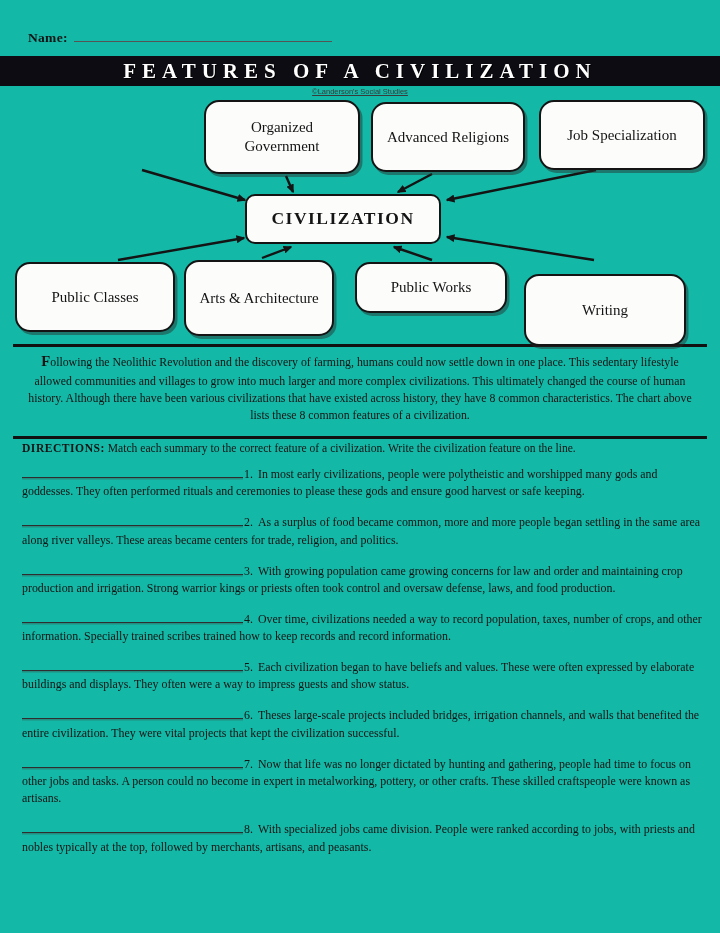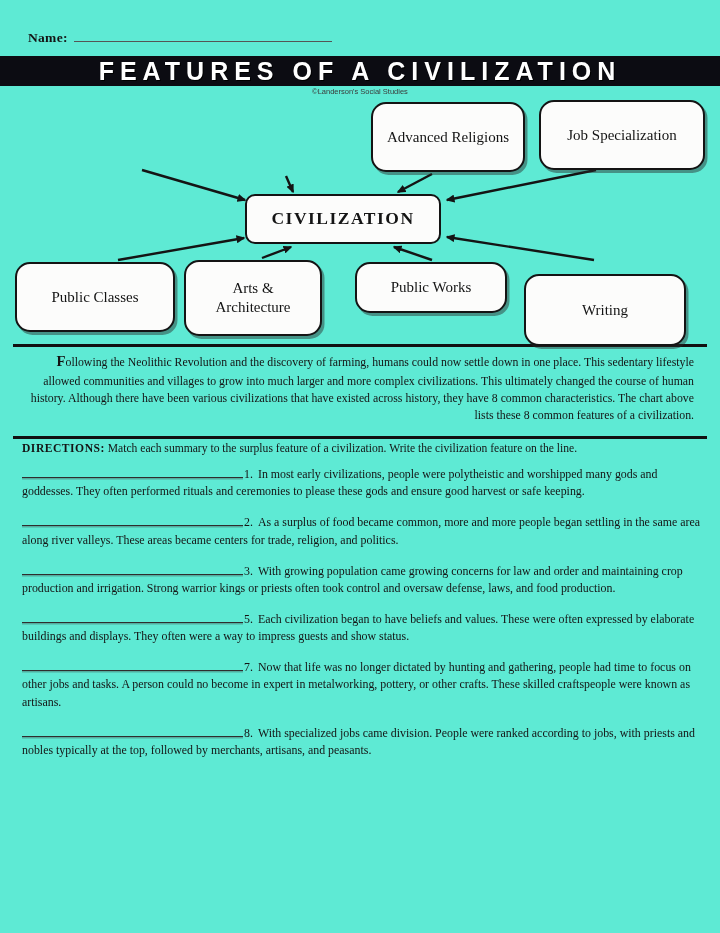--- a/index.html
+++ b/index.html
@@ -1,53 +1,53 @@
 <!DOCTYPE html>
 <html><head>
 <meta charset="utf-8">
 <style>
   html,body { margin:0; padding:0; background:#e9e9e9; }
   .page {
     position:relative; width:720px; height:933px; margin:0 auto;
-    background:#5eead4; color:#141414; overflow:hidden;
+    background:#14b8a6; color:#141414; overflow:hidden;
     font-family:"Liberation Serif", serif;
   }
 
   
   .name-row { position:absolute; left:28px; top:30px; font-size:13.5px; font-weight:bold; letter-spacing:.3px; }
   .name-line { display:inline-block; width:258px; height:.85em; border-bottom:1.6px solid #555; margin-left:6px; vertical-align:baseline; }
 
   
   .banner { position:absolute; left:0; top:56px; width:720px; height:30px; background:#0c0c12; display:flex; align-items:center; justify-content:center; }
   .banner-title {
-    margin:0; color:#ffffff; font-family:Liberation Sans, sans-serif;
-    font-size:25px; font-weight:800; letter-spacing:6px; white-space:nowrap;
+    margin:0; color:#ffffff; font-family:Liberation Serif, serif;
+    font-size:21px; font-weight:800; letter-spacing:6px; white-space:nowrap;
     text-shadow:1px 1px 0 #000;
   }
-  .credit { position:absolute; left:0; top:87px; width:720px; text-align:center; font-family:"Liberation Sans", sans-serif; font-size:7.5px; color:#3a3a3a; }
+  .credit { position:absolute; left:0; top:87px; width:720px; text-align:center; font-family:"Liberation Sans", sans-serif; font-size:7.5px; color:#3a3a3a; text-decoration:underline; }
 
   
   .diagram { position:absolute; left:0; top:96px; width:720px; height:248px; }
   .arrows { position:absolute; left:0; top:0; width:720px; height:248px; z-index:1; }
   .dbox {
     position:absolute; z-index:2; box-sizing:border-box;
     border:2.5px solid #141414; border-radius:15px; background:#fcfcfb;
     display:flex; align-items:center; justify-content:center; text-align:center;
     font-size:15px; line-height:1.25; padding:4px 10px;
     box-shadow:2.5px 3px 0 rgba(40,40,40,.45);
   }
   .center-box { font-weight:bold; font-size:17.5px; letter-spacing:1.5px; border-radius:10px; box-shadow:none; }
 
   
   .rule { position:absolute; left:13px; width:694px; border-top:3.2px solid #111; }
 
   
   .intro {
     position:absolute; left:26px; top:351px; width:668px;
-    text-align:right; font-size:11.8px; line-height:1.47; margin:0;
+    text-align:center; font-size:11.8px; line-height:1.47; margin:0;
   }
   .intro::first-letter { font-weight:bold; font-size:1.25em; }
 
   
   .directions { position:absolute; left:22px; top:442px; width:680px; font-size:11.6px; margin:0; }
   .directions-label { font-weight:bold; letter-spacing:.5px; }
 
   
   .items { position:absolute; left:22px; top:466px; width:680px; }
   .item { margin:0 0 13.5px 0; font-size:11.9px; line-height:1.46; text-align:left; }
@@ -84,44 +84,47 @@
         <line x1="286" y1="80" x2="293" y2="96"></line>
         <line x1="432" y1="78" x2="398" y2="96"></line>
         <line x1="596" y1="74" x2="447" y2="104"></line>
         <line x1="118" y1="164" x2="244" y2="142"></line>
         <line x1="262" y1="162" x2="291" y2="151"></line>
         <line x1="432" y1="164" x2="394" y2="151"></line>
         <line x1="594" y1="164" x2="447" y2="141"></line>
       </g>
     </svg>
 
+    <div class="dbox" style="left:204px; top:4px; width:156px; height:74px;">Organized Government</div>
     <div class="dbox" style="left:371px; top:6px; width:154px; height:70px;">Advanced Religions</div>
     <div class="dbox center-box" style="left:245px; top:98px; width:196px; height:50px;">CIVILIZATION</div>
 
     <div class="dbox" style="left:539px; top:4px; width:166px; height:70px;">Job Specialization</div>
 
     <div class="dbox" style="left:15px; top:166px; width:160px; height:70px;">Public Classes</div>
-    <div class="dbox" style="left:184px; top:164px; width:138px; height:76px;">Arts &amp; Architecture</div>
+    <div class="dbox" style="left:184px; top:164px; width:150px; height:76px;">Arts &amp; Architecture</div>
     <div class="dbox" style="left:355px; top:166px; width:152px; height:51px;">Public Works</div>
     <div class="dbox" style="left:524px; top:166px; width:162px; height:72px;margin-top:12px;">Writing</div>
   </div>
 
   <div class="rule" style="top:344px;"></div>
 
   <p class="intro">Following the Neolithic Revolution and the discovery of farming, humans could now settle down in one place. This sedentary lifestyle allowed communities and villages to grow into much larger and more complex civilizations. This ultimately changed the course of human history. Although there have been various civilizations that have existed across history, they have 8 common characteristics. The chart above lists these 8 common features of a civilization.</p>
 
   <div class="rule" style="top:436px;"></div>
 
   <p class="directions">
     <span class="directions-label">DIRECTIONS:</span>
-    <span>Match each summary to the surplus feature of a civilization.  Write the civilization feature on the line.</span>
+    <span>Match each summary to the correct feature of a civilization.  Write the civilization feature on the line.</span>
   </p>
 
   <div class="items">
     <p class="item"><span class="blank"></span><span class="item-number">1.</span><span>In most early civilizations, people were polytheistic and worshipped many gods and goddesses.  They often performed rituals and ceremonies to please these gods and ensure good harvest or safe keeping.</span></p>
     <p class="item"><span class="blank"></span><span class="item-number">2.</span><span>As a surplus of food became common, more and more people began settling in the same area along river valleys.  These areas became centers for trade, religion, and politics.</span></p>
     <p class="item"><span class="blank"></span><span class="item-number">3.</span><span>With growing population came growing concerns for law and order and maintaining crop production and irrigation.  Strong warrior kings or priests often took control and oversaw defense, laws, and food production.</span></p>
+    <p class="item"><span class="blank"></span><span class="item-number">4.</span><span>Over time, civilizations needed a way to record population, taxes, number of crops, and other information.  Specially trained scribes trained how to keep records and record information.</span></p>
     <p class="item"><span class="blank"></span><span class="item-number">5.</span><span>Each civilization began to have beliefs and values.  These were often expressed by elaborate buildings and displays.  They often were a way to impress guests and show status.</span></p>
+    <p class="item"><span class="blank"></span><span class="item-number">6.</span><span>Theses large-scale projects included bridges, irrigation channels, and walls that benefited the entire civilization.  They were vital projects that kept the civilization successful.</span></p>
     <p class="item"><span class="blank"></span><span class="item-number">7.</span><span>Now that life was no longer dictated by hunting and gathering, people had time to focus on other jobs and tasks.  A person could no become in expert in metalworking, pottery, or other crafts.  These skilled craftspeople were known as artisans.</span></p>
     <p class="item"><span class="blank"></span><span class="item-number">8.</span><span>With specialized jobs came division.  People were ranked according to jobs, with priests and nobles typically at the top, followed by merchants, artisans, and peasants.</span></p>
   </div>
 
 </div>
 
 </body></html>

